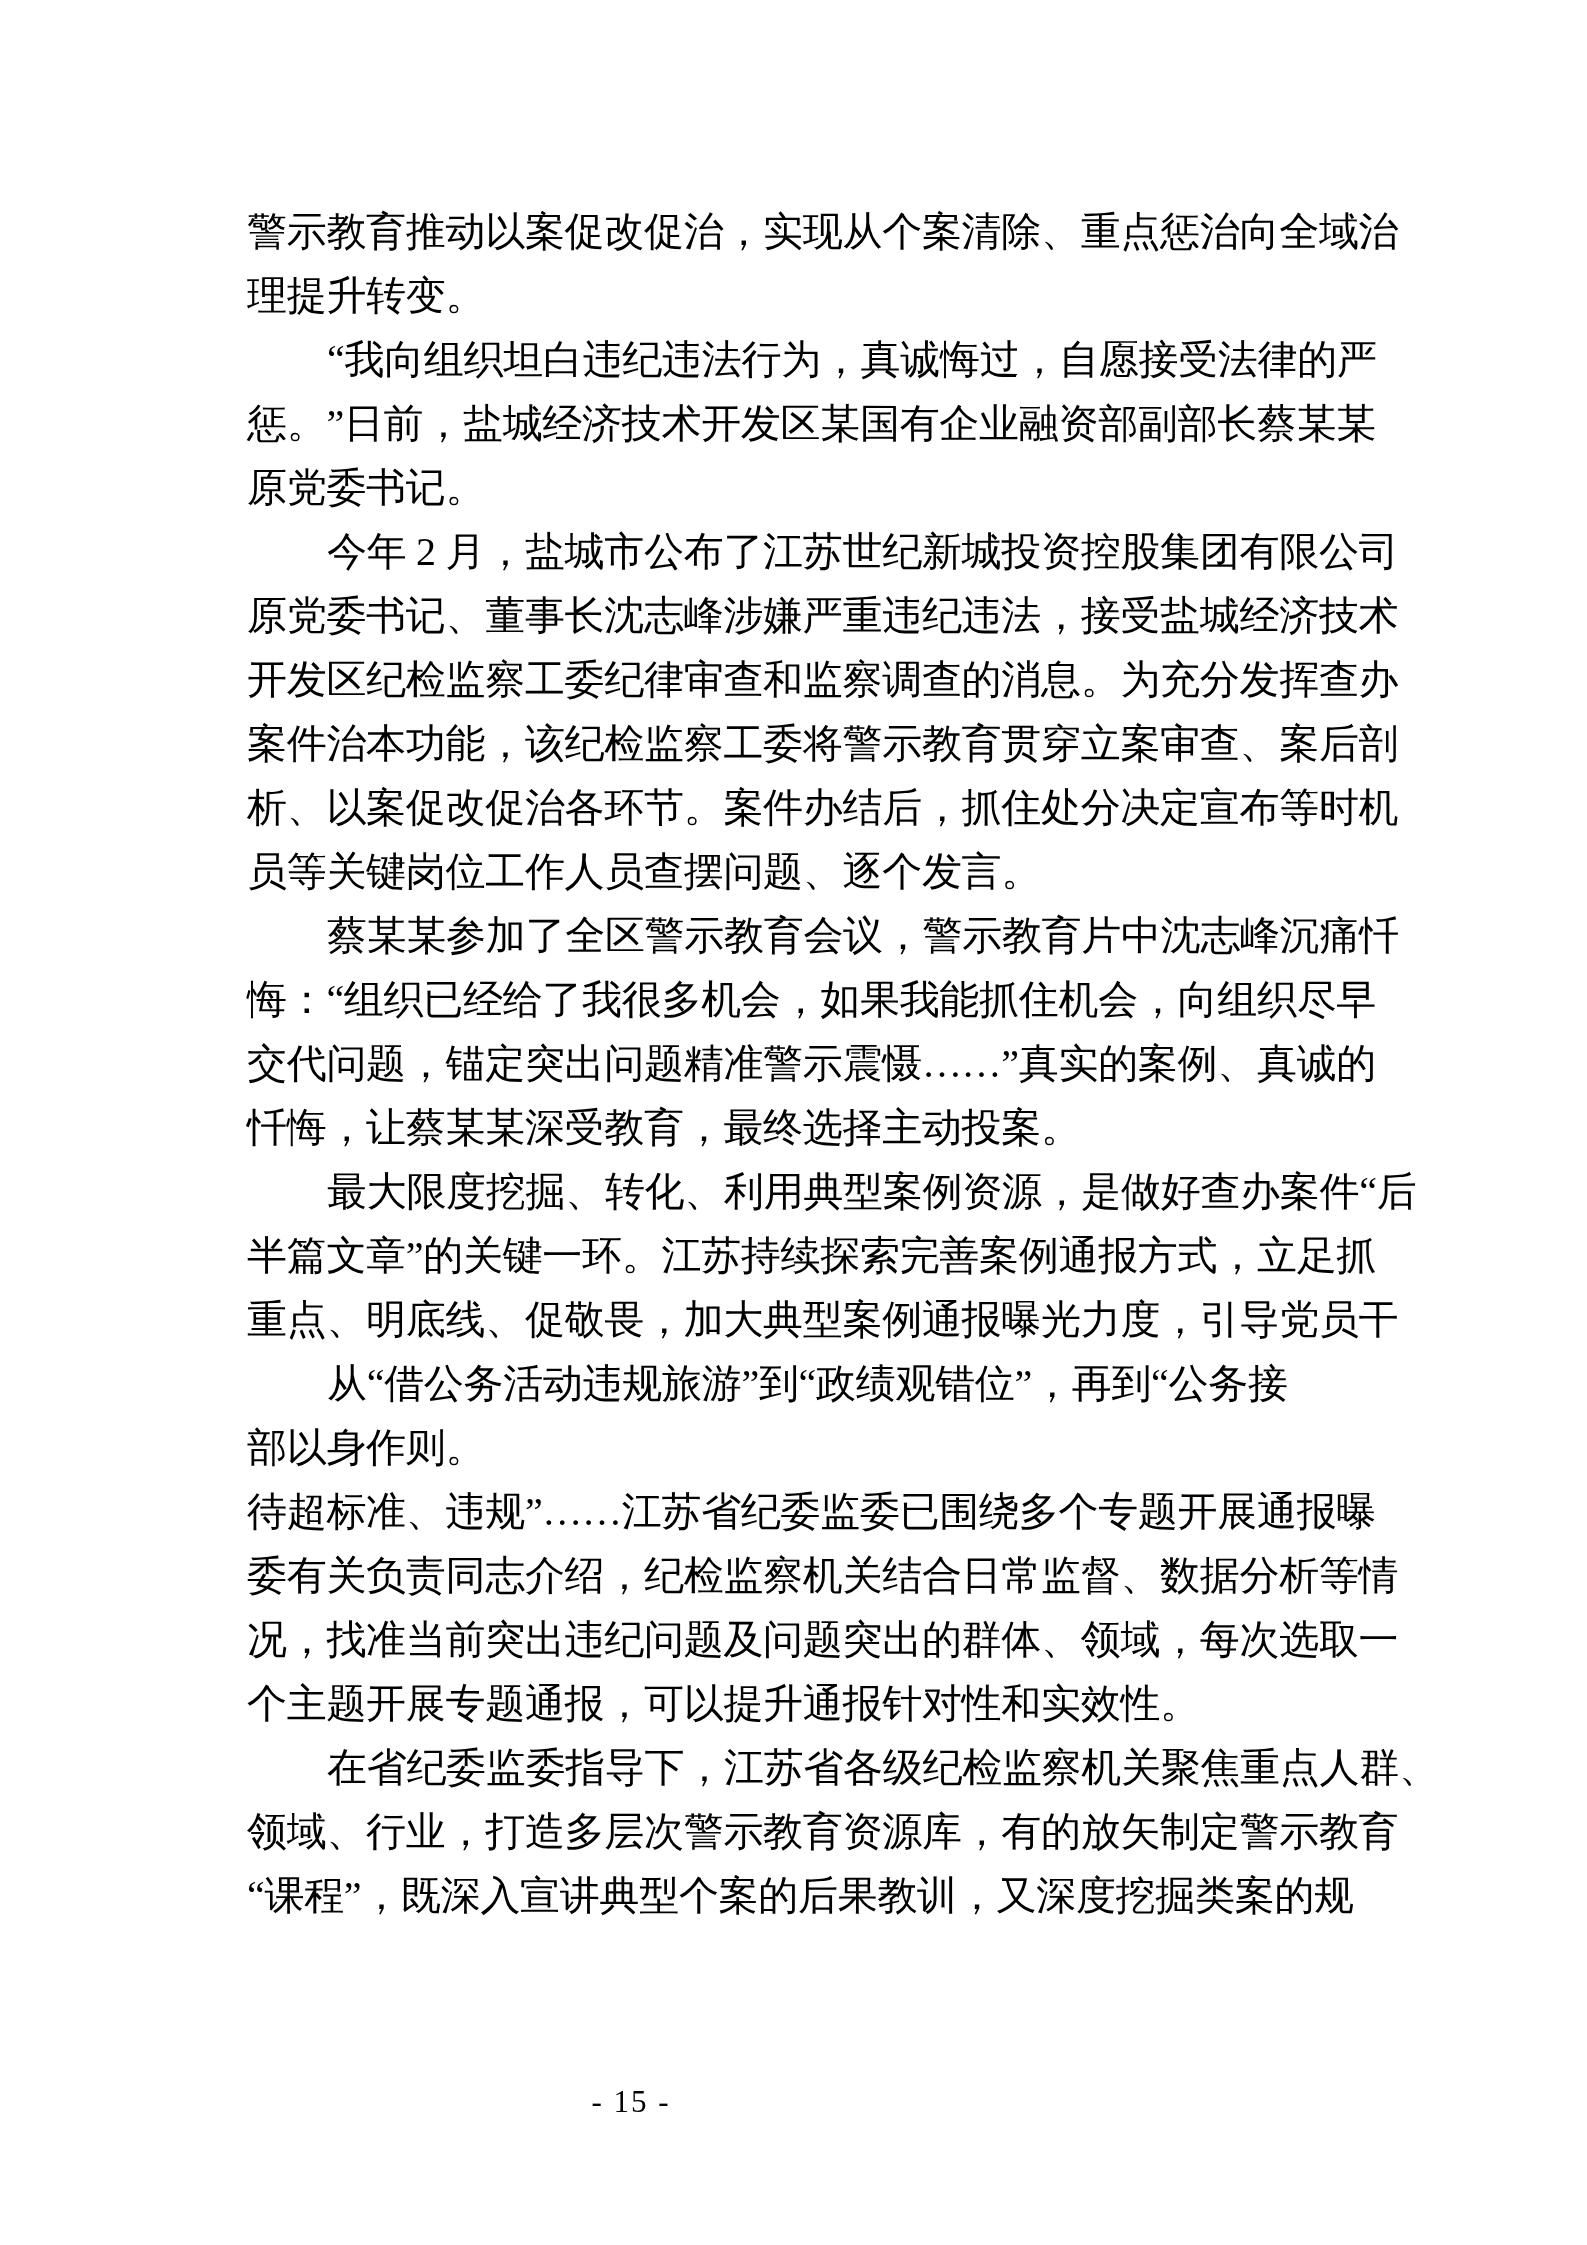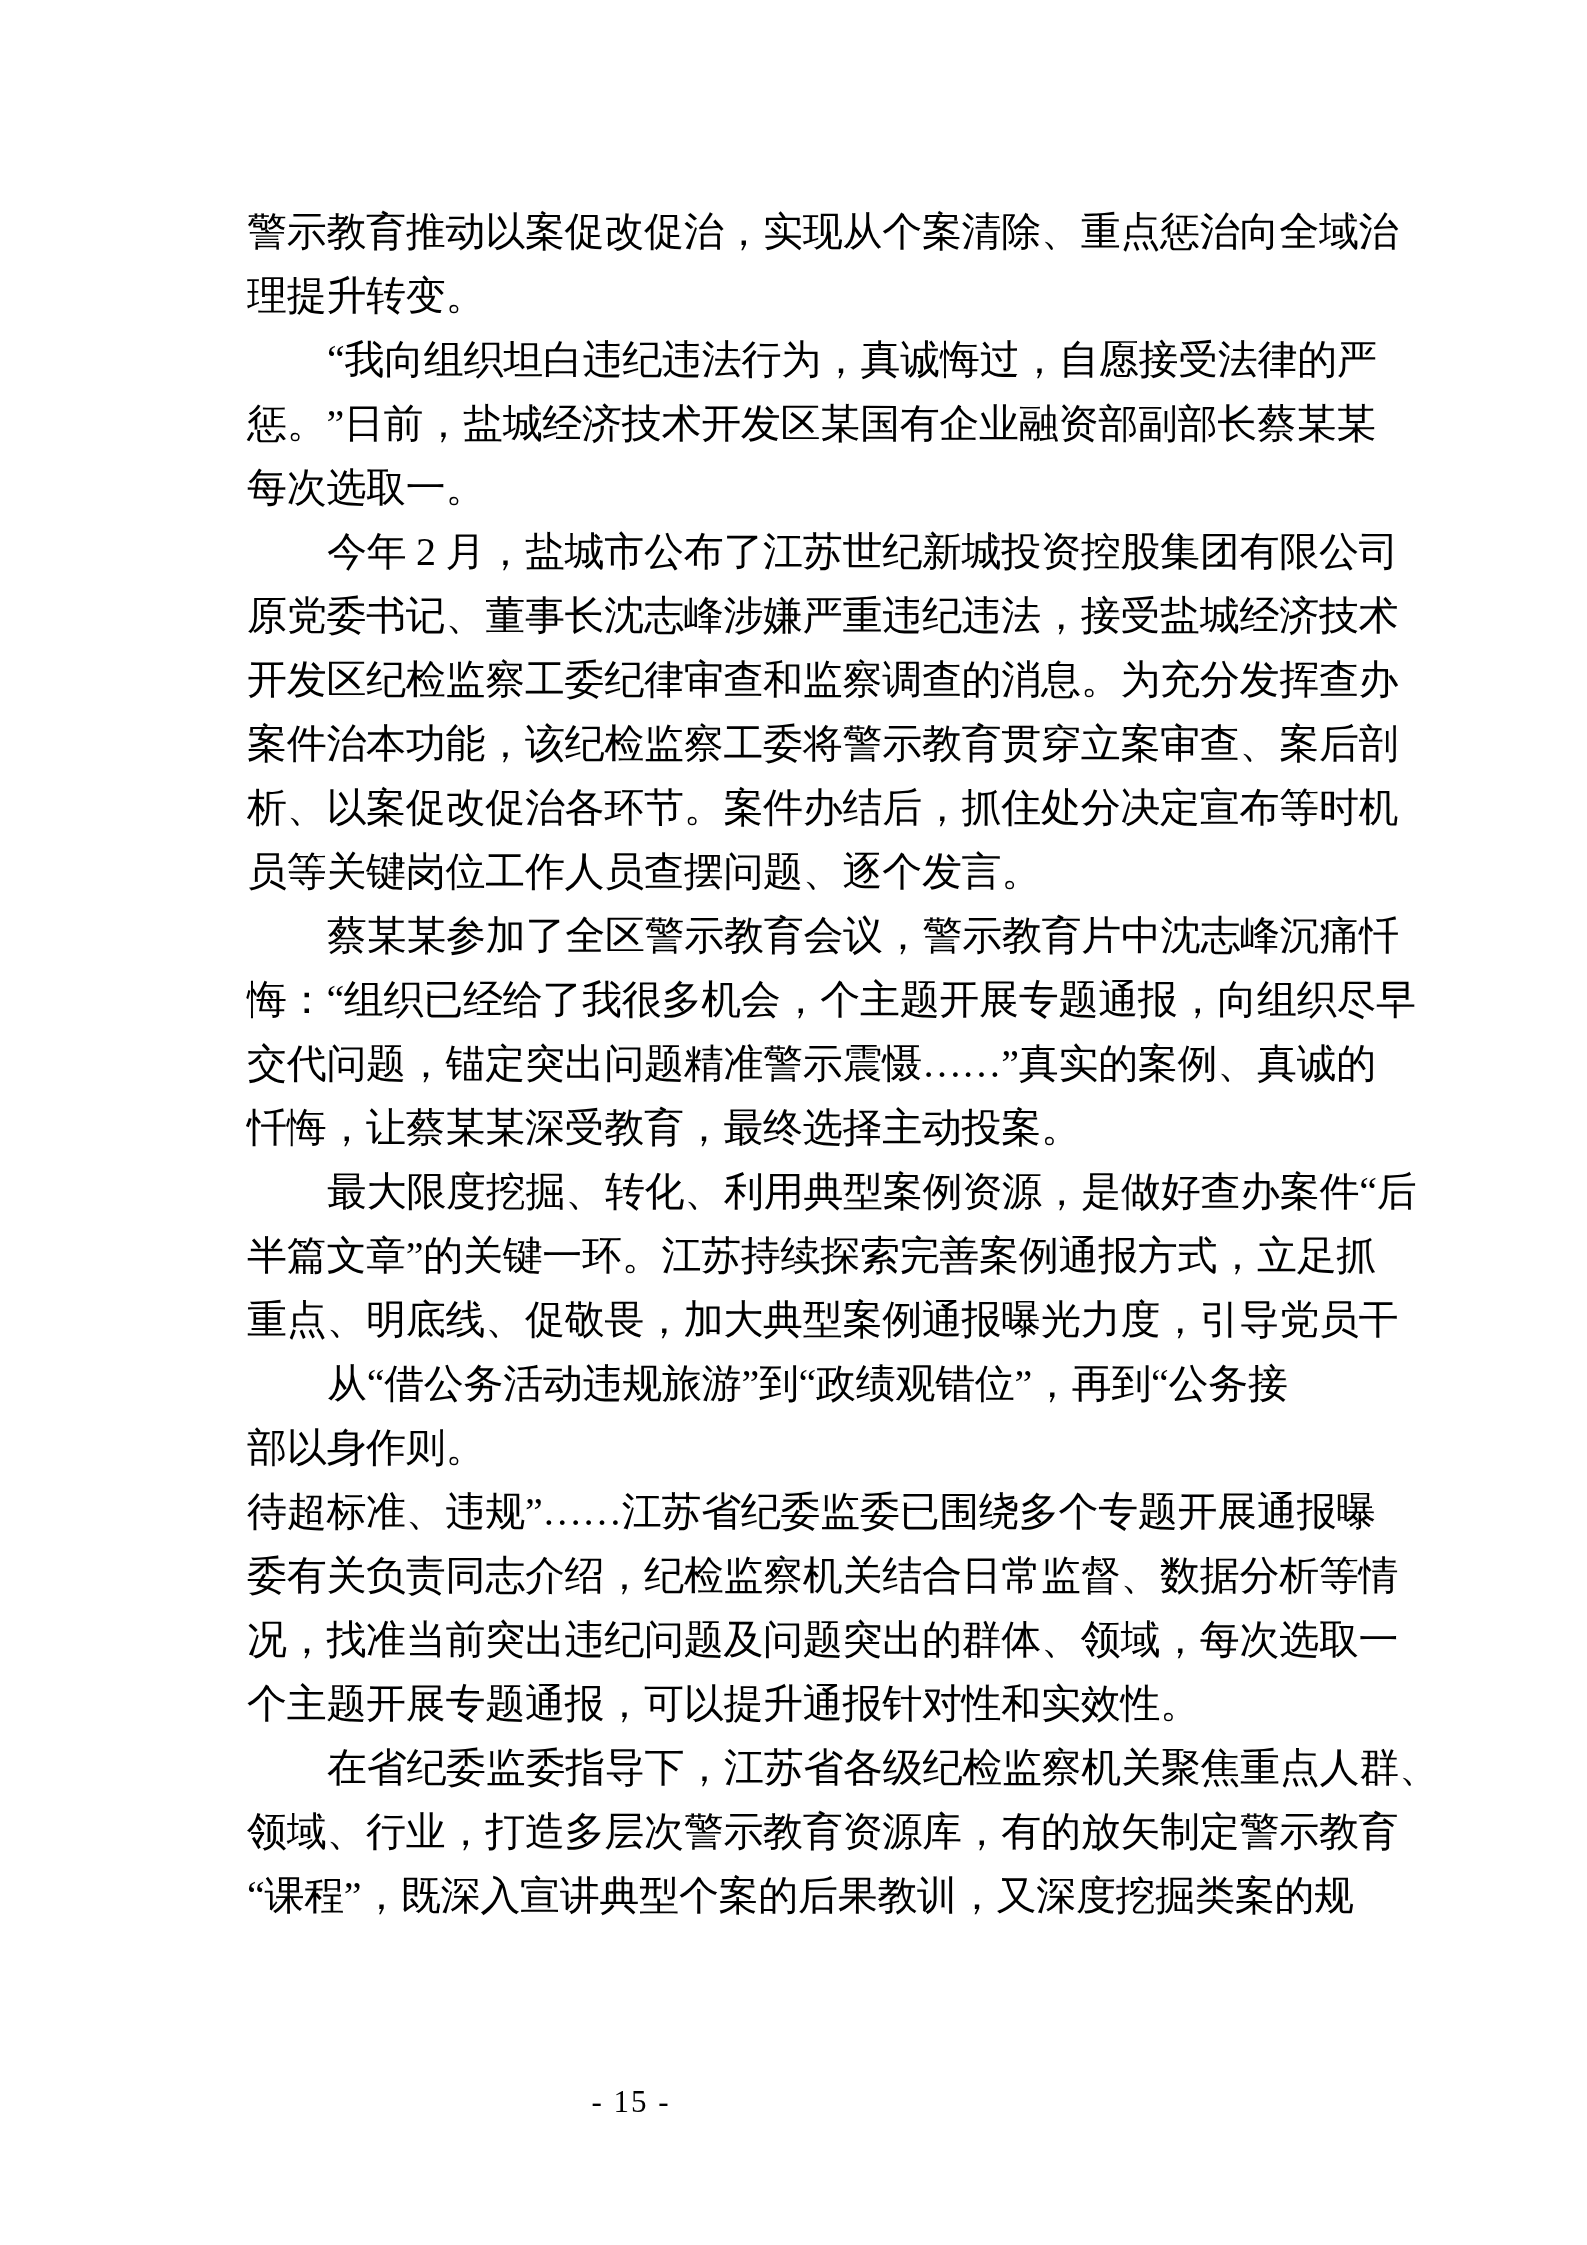--- a/index.html
+++ b/index.html
@@ -49,29 +49,29 @@
 </head>
 <body>
 
 <div class="page">
 
   <div class="text-block">
       <div class="text-line">警示教育推动以案促改促治，实现从个案清除、重点惩治向全域治</div>
       <div class="text-line">理提升转变。</div>
       <div class="text-line indent">“我向组织坦白违纪违法行为，真诚悔过，自愿接受法律的严</div>
       <div class="text-line">惩。”日前，盐城经济技术开发区某国有企业融资部副部长蔡某某</div>
-      <div class="text-line">每次选取一。</div>
+      <div class="text-line">原党委书记。</div>
       <div class="text-line indent">今年 2 月，盐城市公布了江苏世纪新城投资控股集团有限公司</div>
       <div class="text-line">原党委书记、董事长沈志峰涉嫌严重违纪违法，接受盐城经济技术</div>
       <div class="text-line">开发区纪检监察工委纪律审查和监察调查的消息。为充分发挥查办</div>
       <div class="text-line">案件治本功能，该纪检监察工委将警示教育贯穿立案审查、案后剖</div>
       <div class="text-line">析、以案促改促治各环节。案件办结后，抓住处分决定宣布等时机</div>
       <div class="text-line">员等关键岗位工作人员查摆问题、逐个发言。</div>
       <div class="text-line indent">蔡某某参加了全区警示教育会议，警示教育片中沈志峰沉痛忏</div>
-      <div class="text-line">悔：“组织已经给了我很多机会，个主题开展专题通报，向组织尽早</div>
+      <div class="text-line">悔：“组织已经给了我很多机会，如果我能抓住机会，向组织尽早</div>
       <div class="text-line">交代问题，锚定突出问题精准警示震慑……”真实的案例、真诚的</div>
       <div class="text-line">忏悔，让蔡某某深受教育，最终选择主动投案。</div>
       <div class="text-line indent">最大限度挖掘、转化、利用典型案例资源，是做好查办案件“后</div>
       <div class="text-line">半篇文章”的关键一环。江苏持续探索完善案例通报方式，立足抓</div>
       <div class="text-line">重点、明底线、促敬畏，加大典型案例通报曝光力度，引导党员干</div>
       <div class="text-line indent">从“借公务活动违规旅游”到“政绩观错位”，再到“公务接</div>
       <div class="text-line">部以身作则。</div>
       <div class="text-line">待超标准、违规”……江苏省纪委监委已围绕多个专题开展通报曝</div>
       <div class="text-line">委有关负责同志介绍，纪检监察机关结合日常监督、数据分析等情</div>
       <div class="text-line">况，找准当前突出违纪问题及问题突出的群体、领域，每次选取一</div>

